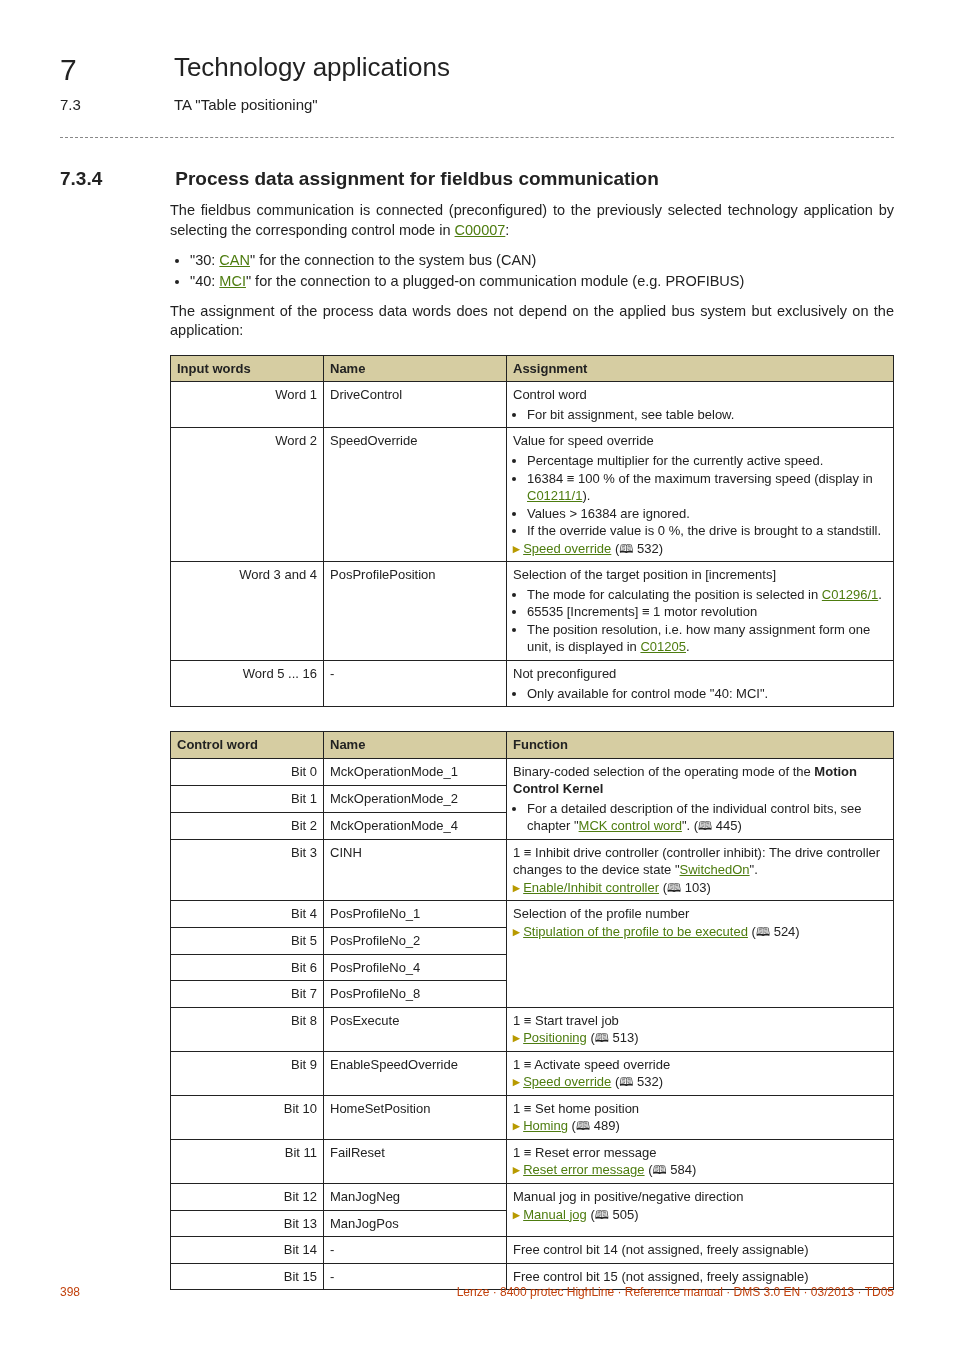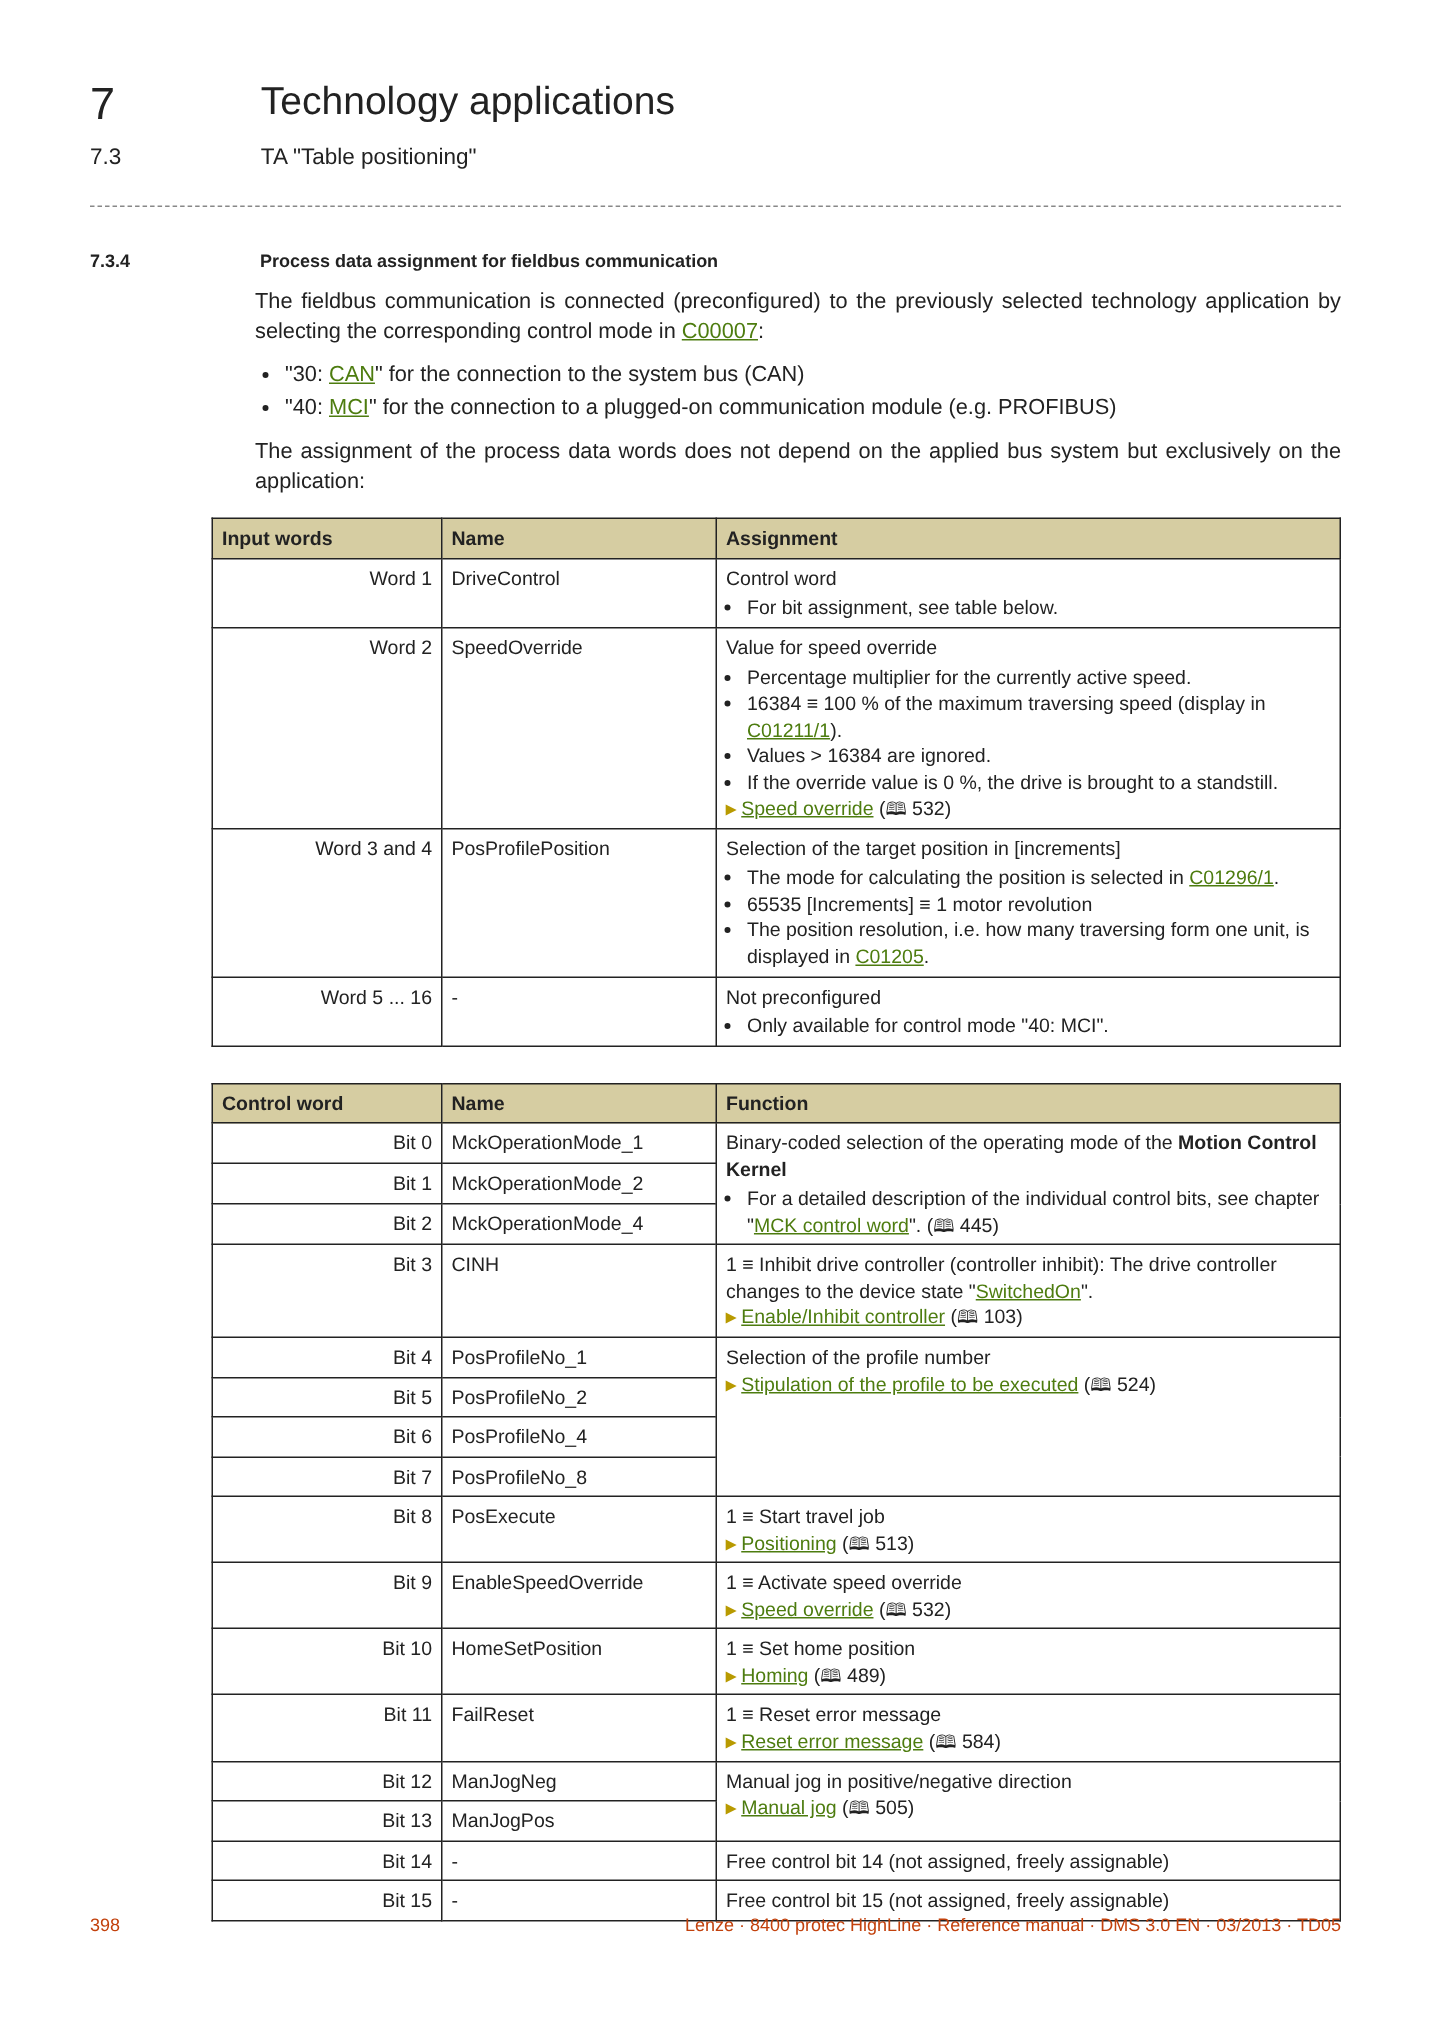--- a/index.html
+++ b/index.html
@@ -41,21 +41,21 @@
     margin-top: 22px;
     border: none;
     border-top: 1.5px dashed #888;
     letter-spacing: 6px;
     color: #666;
     width: 100%;
   }
   .subsec-row {
     margin-top: 28px;
     font-weight: 700;
-    font-size: 12px;
+    font-size: 19px;
   }
   .subsec-num {
     display: inline-block;
     width: 110px;
   }
   .body-text {
     margin-left: 110px;
     margin-right: 0;
     font-size: 14.5px;
     text-align: justify;
@@ -98,21 +98,21 @@
   .footer {
     position: absolute;
     bottom: 30px;
     left: 60px;
     right: 60px;
     font-size: 12px;
     color: #c2410c;
   }
   .footer .pg { float: left; }
   .footer .src { float: right; }
-  .table-wrap { margin-left: 81px; }
+  .table-wrap { margin-left: 110px; }
 </style>
 </head>
 <body>
 
 <div class="page">
 
   <div>
     <span class="chap-num">7</span>
     <span class="chap-title">Technology applications</span>
     <div class="sec-row">
@@ -178,21 +178,21 @@
         </td>
       </tr>
       <tr>
         <td class="col1">Word 3 and 4</td>
         <td class="col2">PosProfilePosition</td>
         <td class="tight">
           <p>Selection of the target position in [increments]</p>
           <ul class="sub-bullets">
             <li><span>The mode for calculating the position is selected in </span><a class="link">C01296/1</a><span>.</span></li>
             <li>65535 [Increments] ≡ 1 motor revolution</li>
-            <li><span>The position resolution, i.e. how many traversing form one unit, is displayed in </span><a class="link">C01205</a><span>.</span></li>
+            <li><span>The position resolution, i.e. how many assignment form one unit, is displayed in </span><a class="link">C01205</a><span>.</span></li>
           </ul>
         </td>
       </tr>
       <tr>
         <td class="col1">Word 5 ... 16</td>
         <td class="col2">-</td>
         <td class="tight">
           <p>Not preconfigured</p>
           <ul class="sub-bullets">
                 <li>Only available for control mode "40: MCI".</li>

